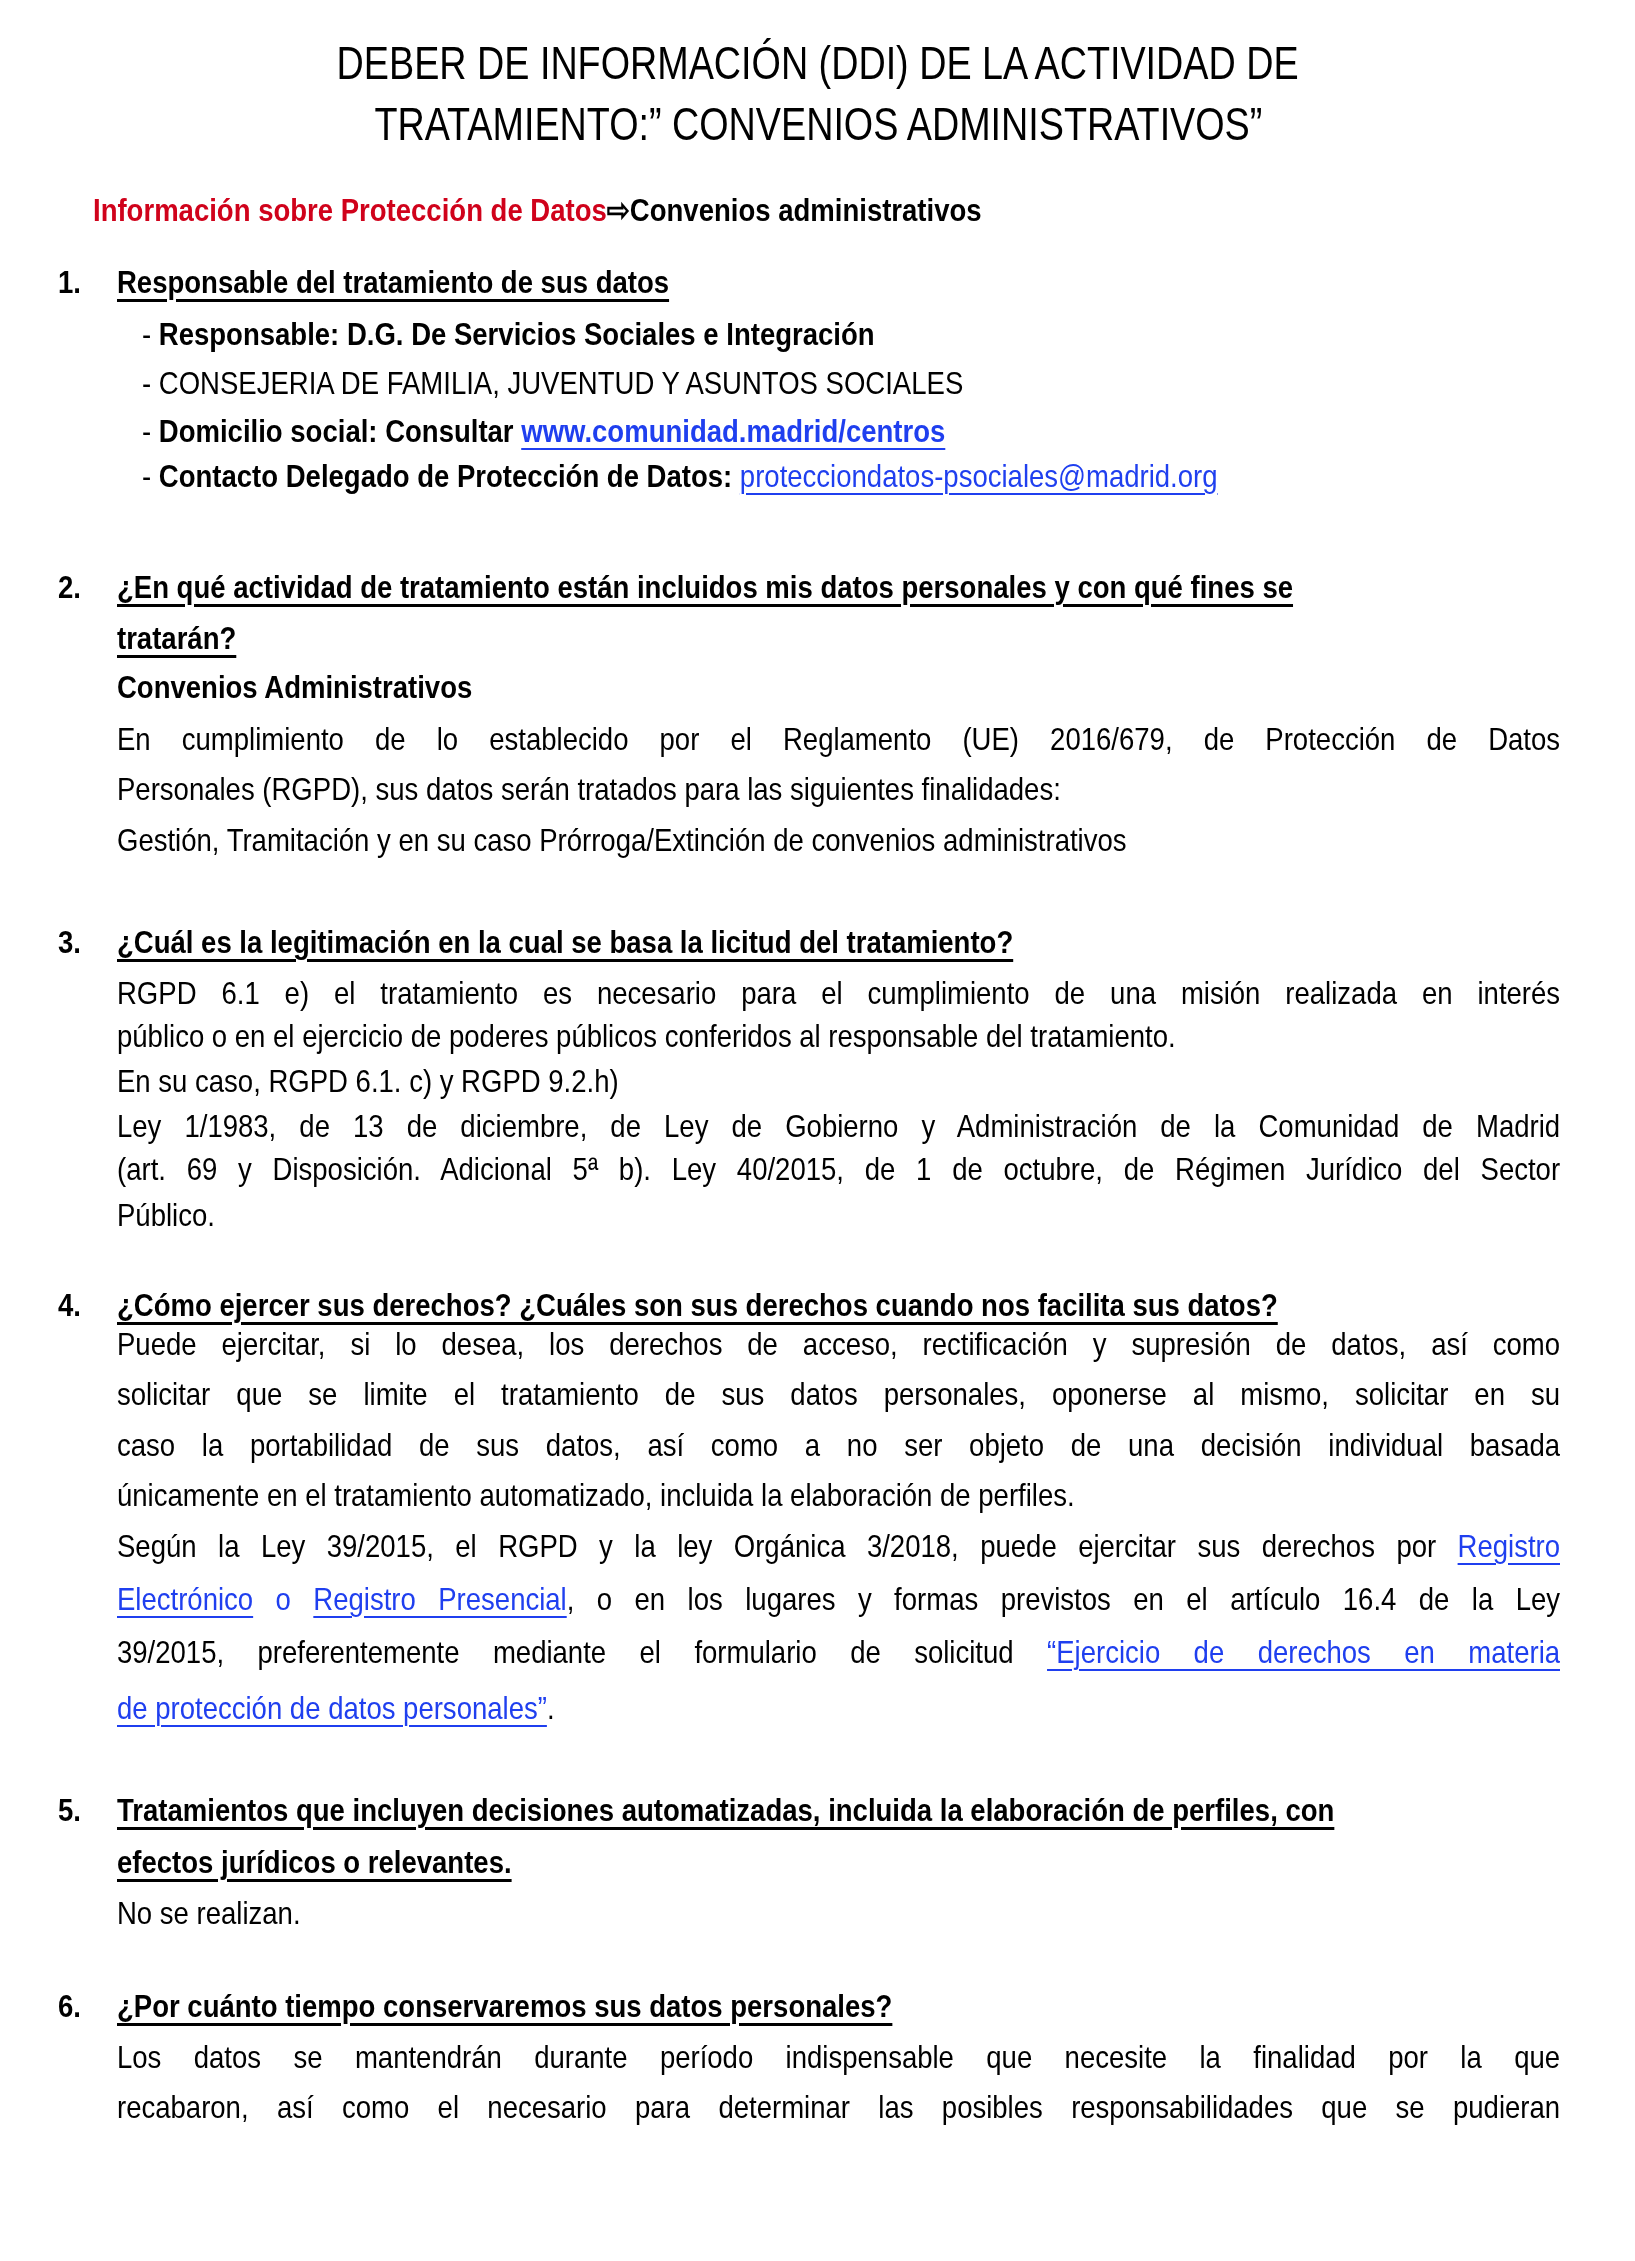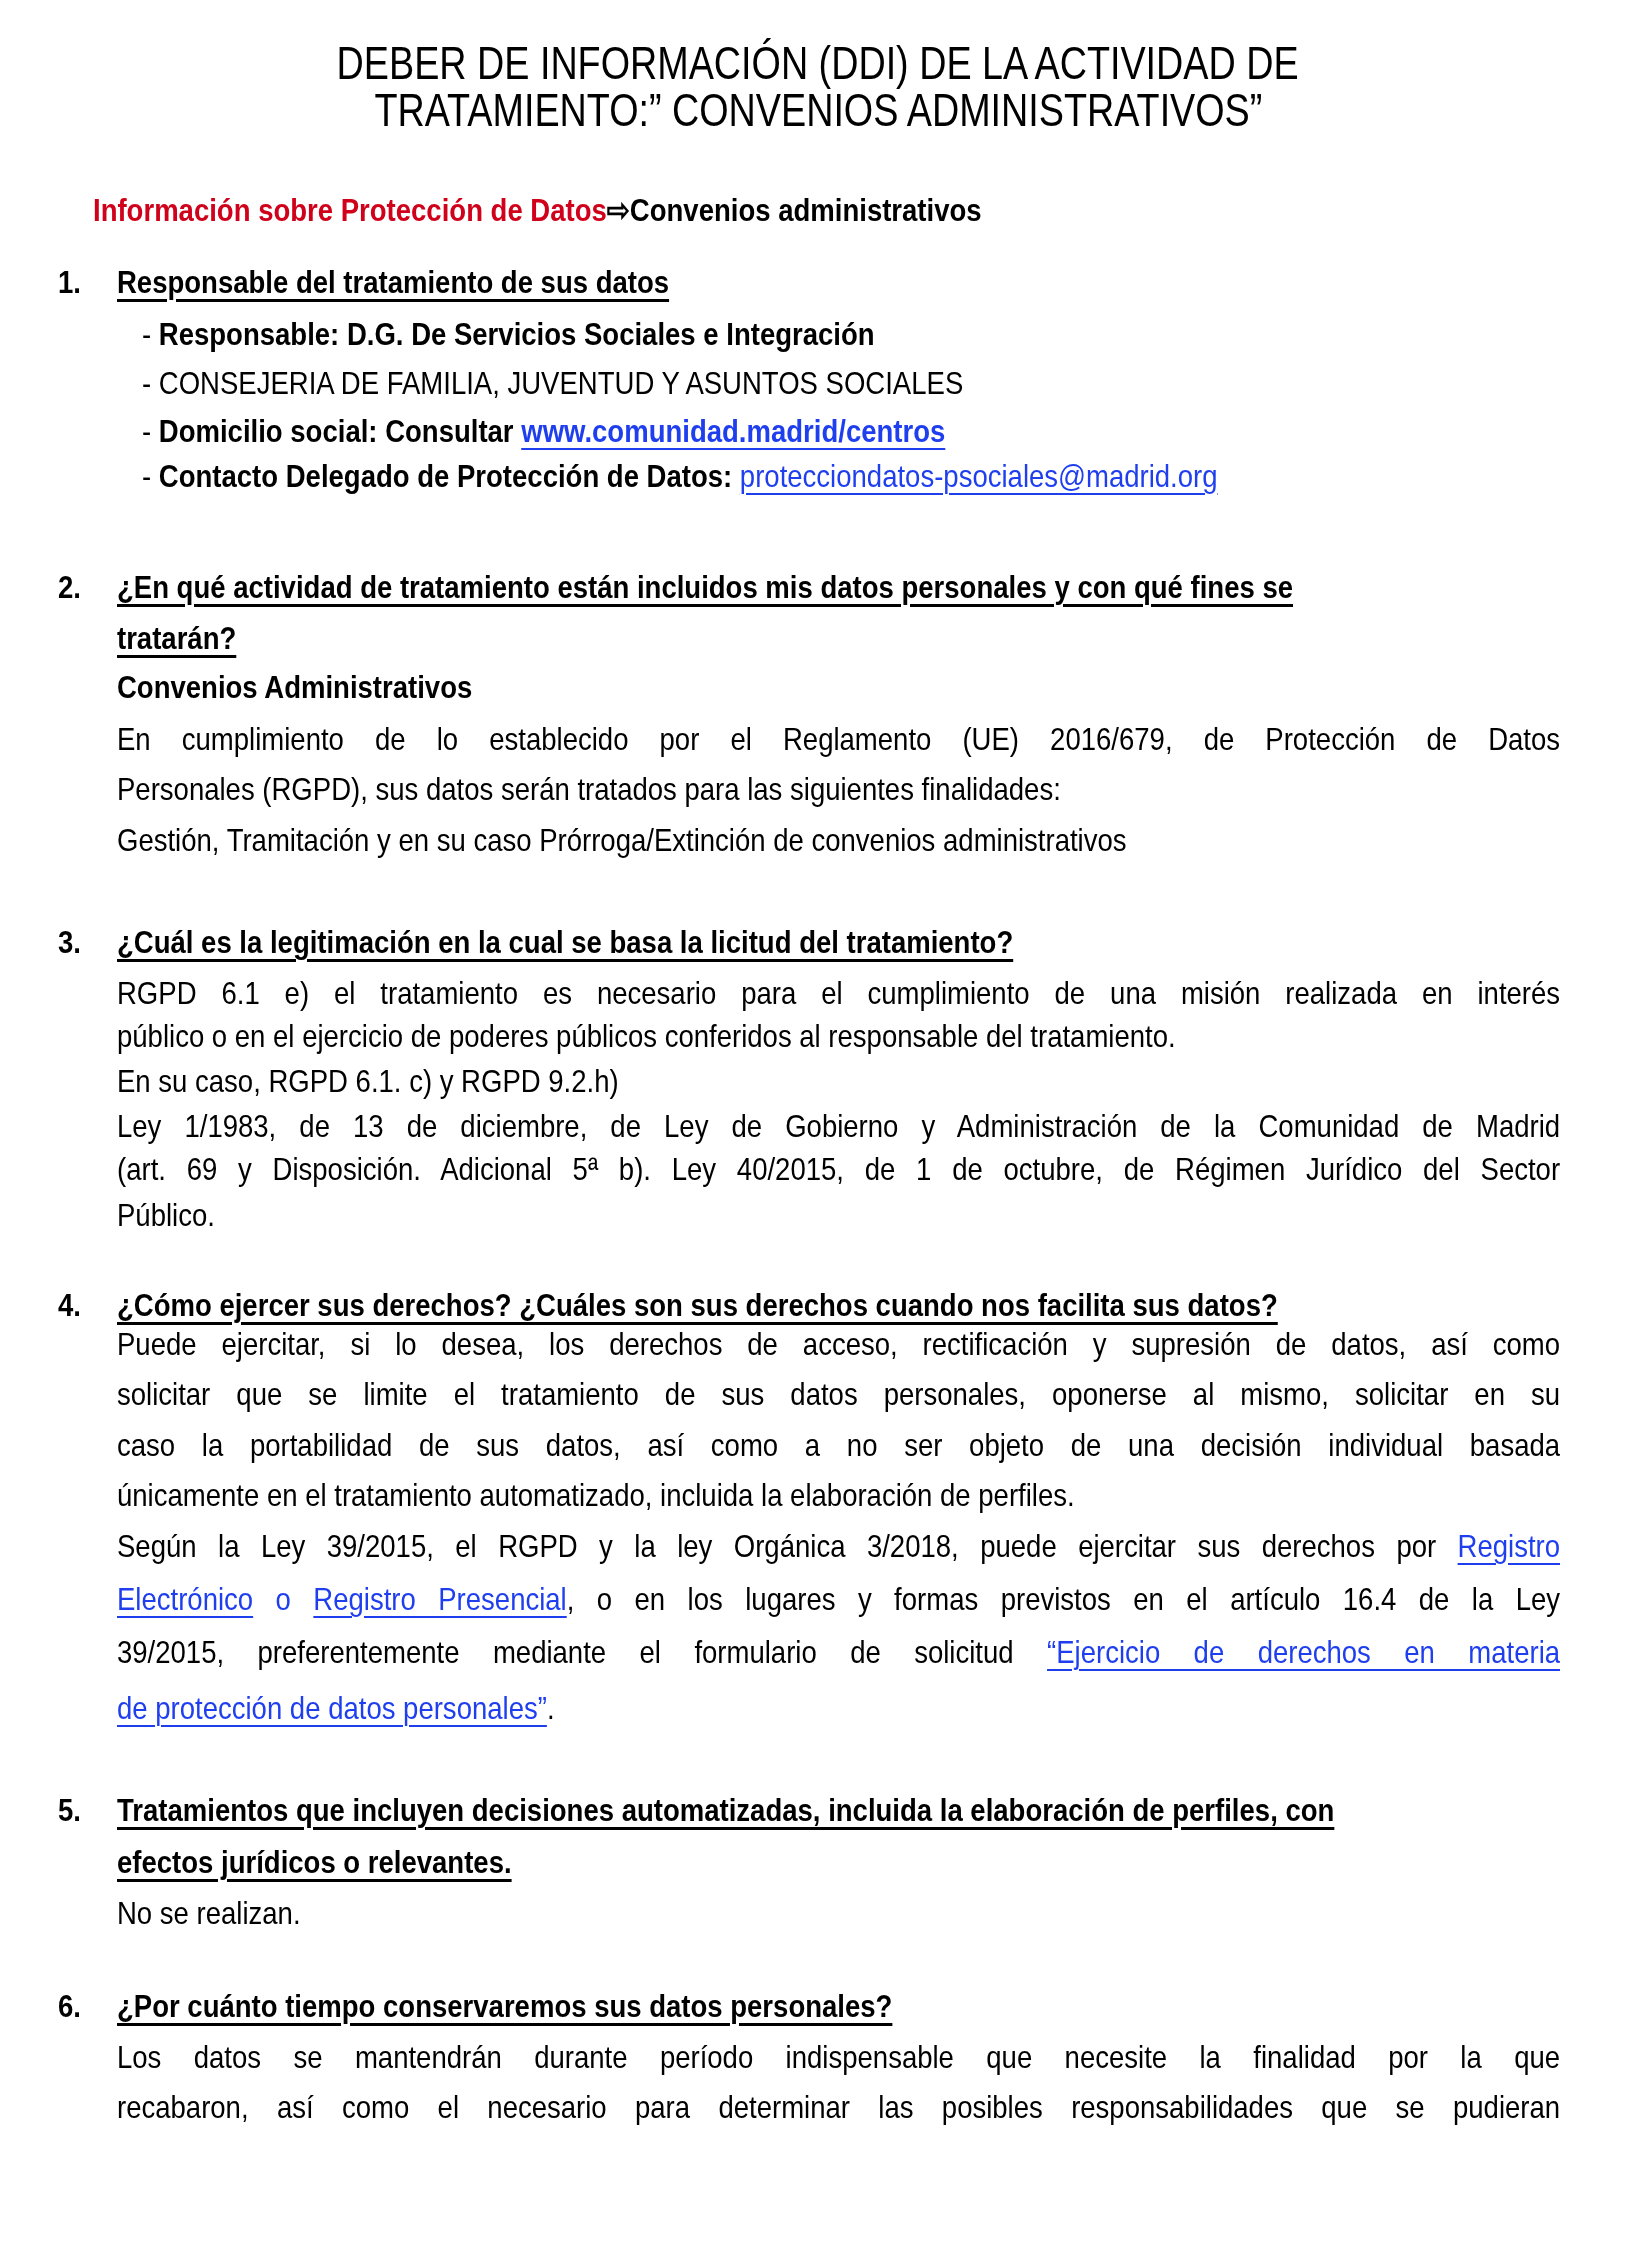--- a/index.html
+++ b/index.html
@@ -15,21 +15,21 @@
   .title { position:absolute; left:0; width:1636px; text-align:center; font-size:46px; line-height:63px;
            white-space:nowrap; }
   .title span { display:inline-block; transform:scaleX(0.82); transform-origin:center; }
   .num { position:absolute; font-weight:bold; font-size:32px; line-height:51px; transform:scaleX(0.86); transform-origin:left top; }
   .sub-red { color:#d0021b; }
 </style>
 </head>
 <body>
 
 <div class="title" style="top:32px;"><span>DEBER DE INFORMACIÓN (DDI) DE LA ACTIVIDAD DE</span></div>
-<div class="title" style="top:79px;"><span>TRATAMIENTO:” CONVENIOS ADMINISTRATIVOS”</span></div>
+<div class="title" style="top:93px;"><span>TRATAMIENTO:” CONVENIOS ADMINISTRATIVOS”</span></div>
 
 <div class="ln b" style="left:93px; top:185px;">
   <span class="sub-red">Información sobre Protección de Datos</span><span>⇨</span><span>Convenios administrativos</span>
 </div>
 
 <div class="num" style="left:58px; top:257px;">1.</div>
 <div class="ln b u" style="left:117px; top:257px;">Responsable del tratamiento de sus datos</div>
 
 <div class="ln" style="left:142px; top:309px;">
   <span>-</span>

